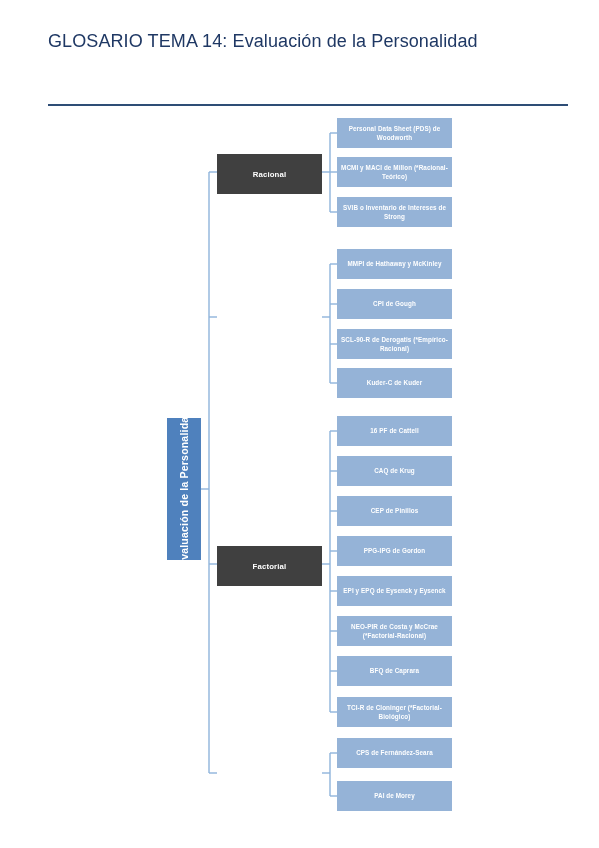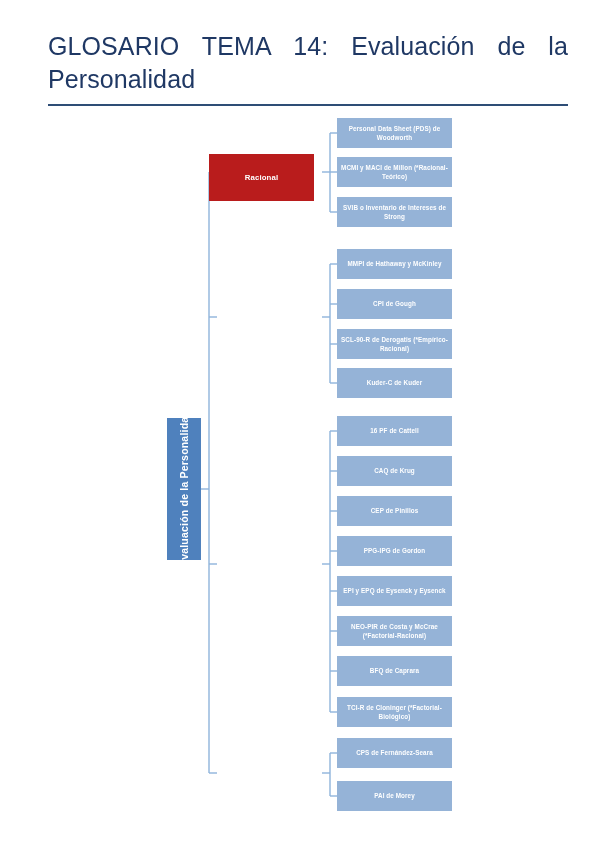--- a/index.html
+++ b/index.html
@@ -17,21 +17,21 @@
   }
 
   
   #title-block {
     position: absolute;
     left: 48px;
     top: 30px;
     width: 520px;
   }
   #page-title {
-    font-size: 25px;
+    font-size: 18px;
     line-height: 1.30;
     color: #1F3864;
     text-align: justify;
     text-align-last: left;
     font-weight: 400;
     letter-spacing: 0.1px;
     margin: 0;
     white-space: pre-wrap;
   }
   #title-rule {
@@ -85,24 +85,24 @@
     transform: rotate(-90deg);
     white-space: nowrap;
     font-size: 10.5px;
     line-height: 1.25;
     letter-spacing: 0.2px;
     text-align: center;
   }
 
   
   .cat-node {
-    background: #b91c1c;
-    left: 209px;
+    background: #404040;
+    left: 217px;
     width: 105px;
-    height: 47px;
+    height: 40px;
     font-size: 7.8px;
     letter-spacing: 0.15px;
   }
 
   
   .leaf-node {
     background: #95B3D7;
     left: 337px;
     width: 115px;
     height: 30px;
@@ -170,20 +170,23 @@
     </g>
   </svg>
 
   <div class="node" id="root-node">
     <div class="rot">Evaluación de la Personalidad</div>
   </div>
 
   <div class="node cat-node" style="top:46px">
     <span>Racional</span>
   </div>
+  <div class="node cat-node" style="top:438px">
+    <span>Factorial</span>
+  </div>
 
   <div class="node leaf-node" style="top:10px">
     <span>Personal Data Sheet (PDS) de Woodworth</span>
   </div>
   <div class="node leaf-node" style="top:49px">
     <span>MCMI y MACI de Millon (*Racional-Teórico)</span>
   </div>
   <div class="node leaf-node" style="top:89px">
     <span>SVIB o Inventario de Intereses de Strong</span>
   </div>

